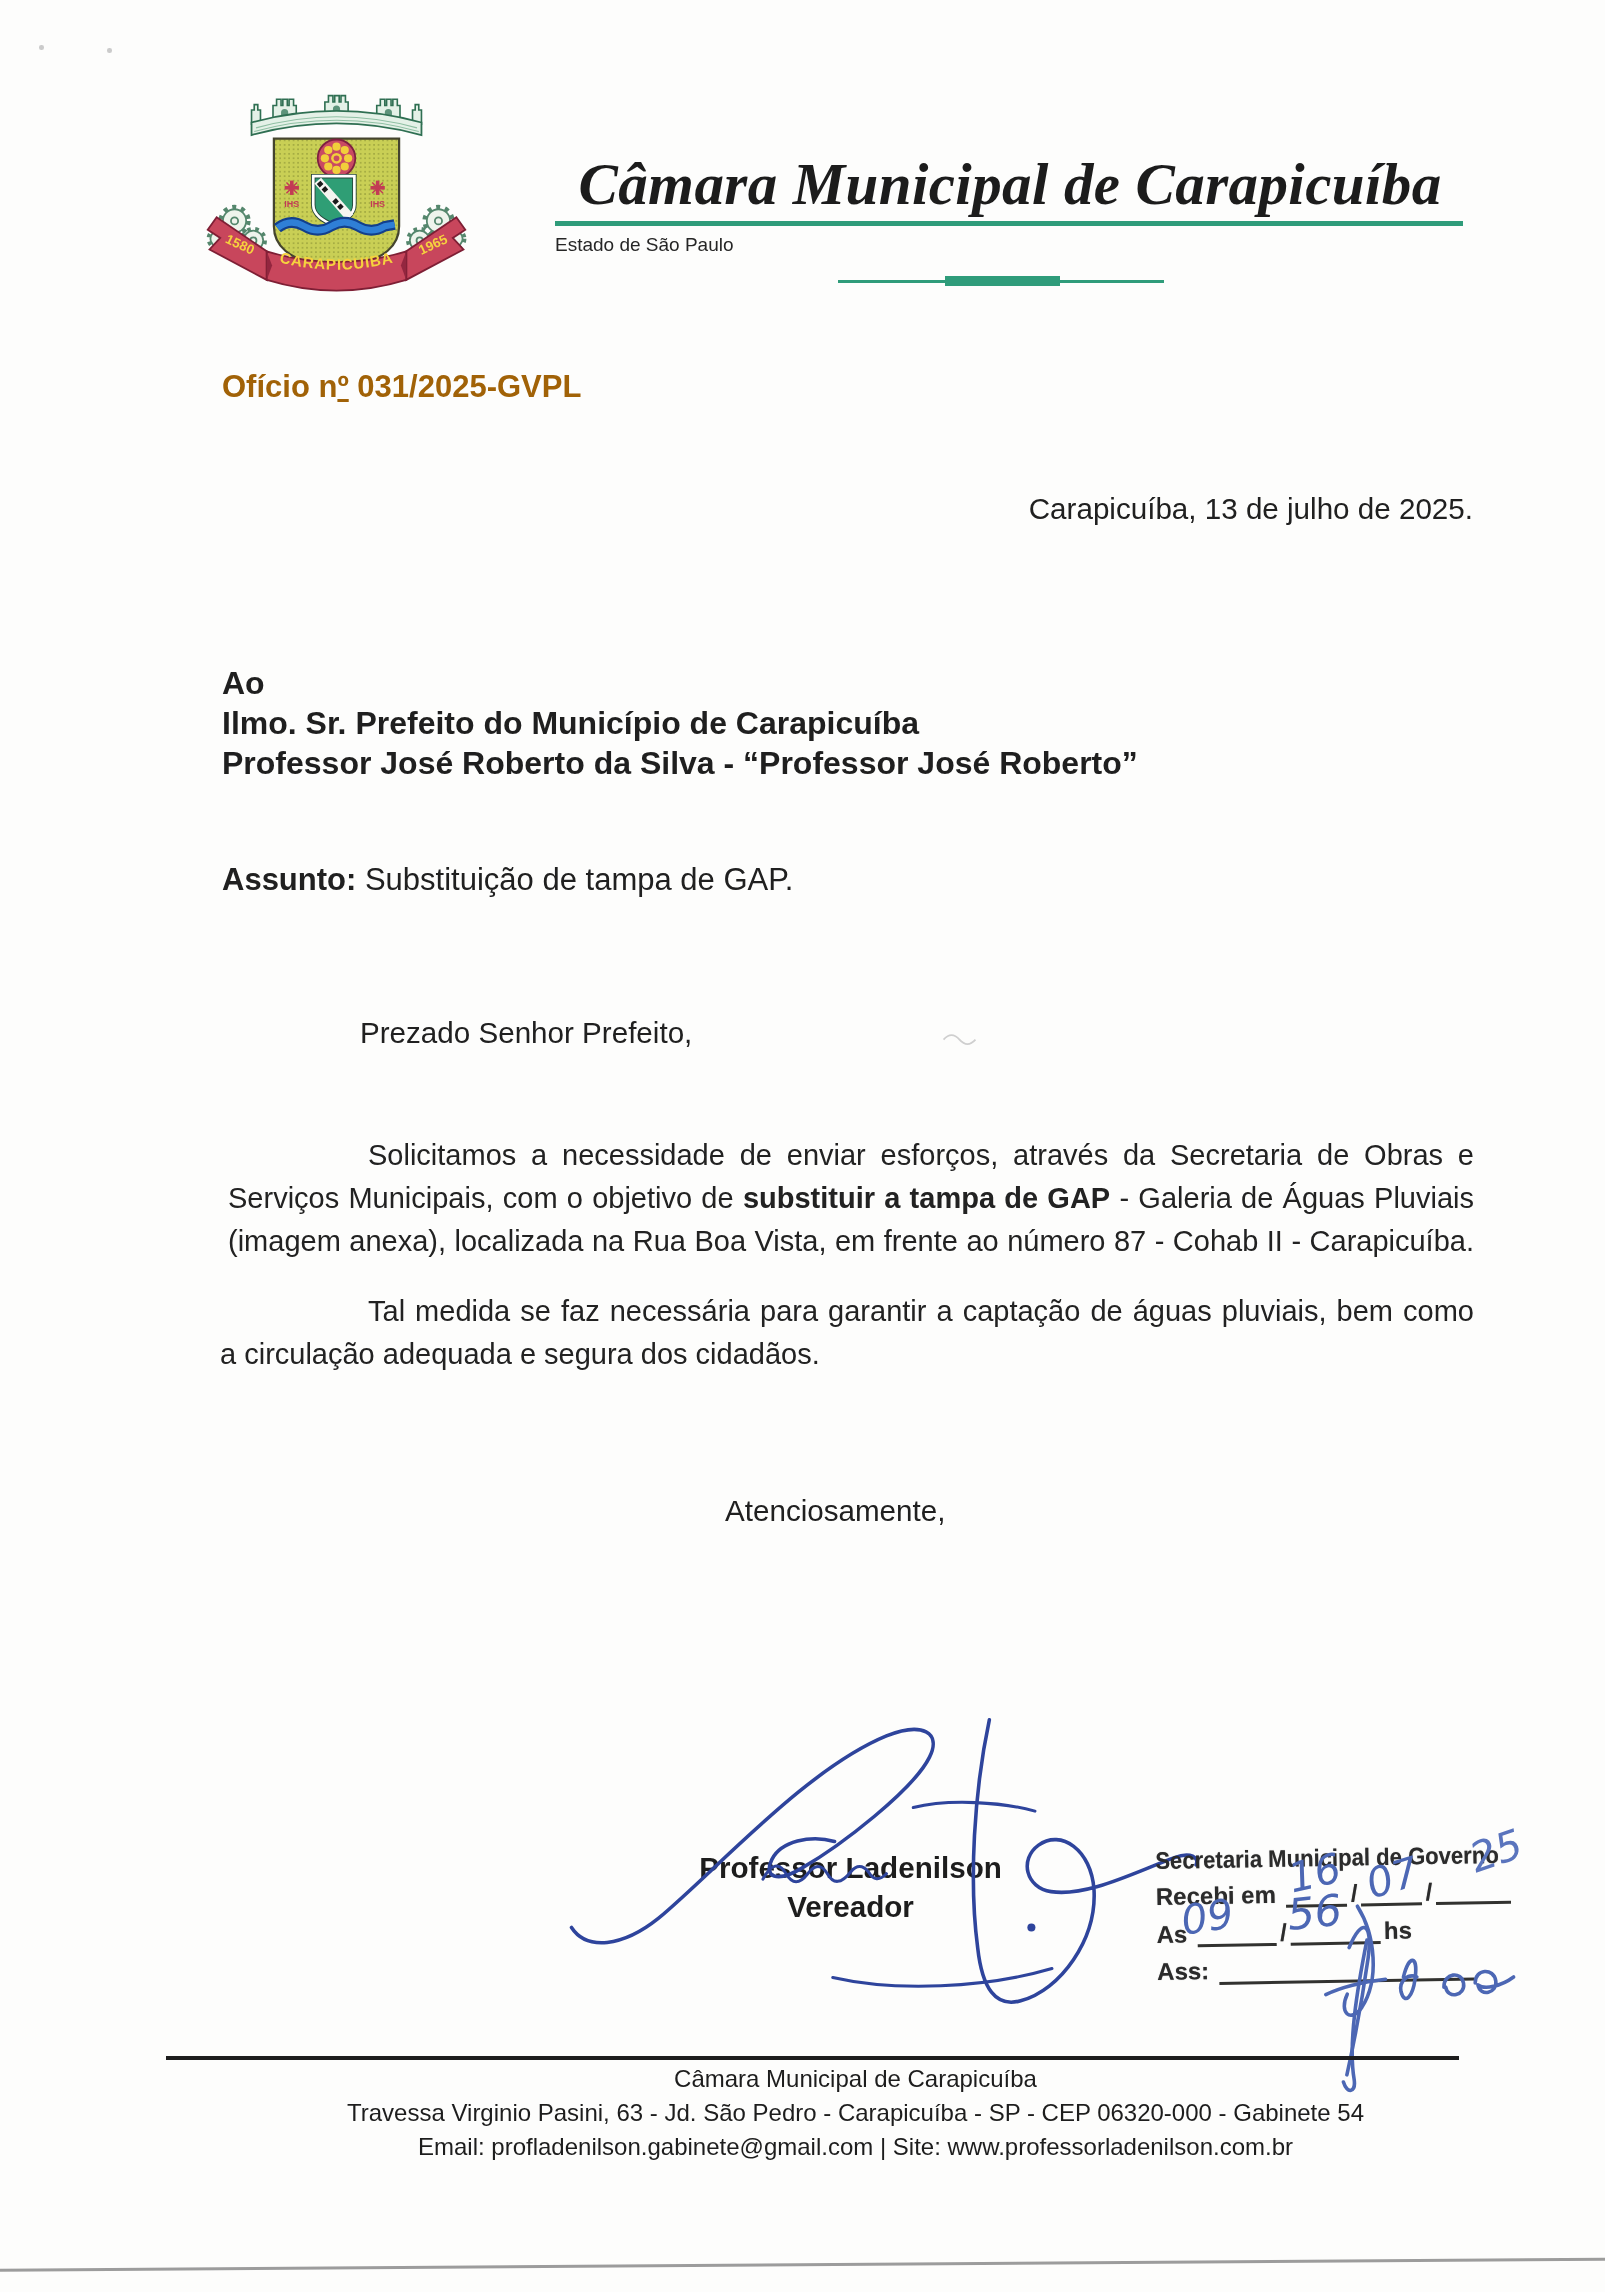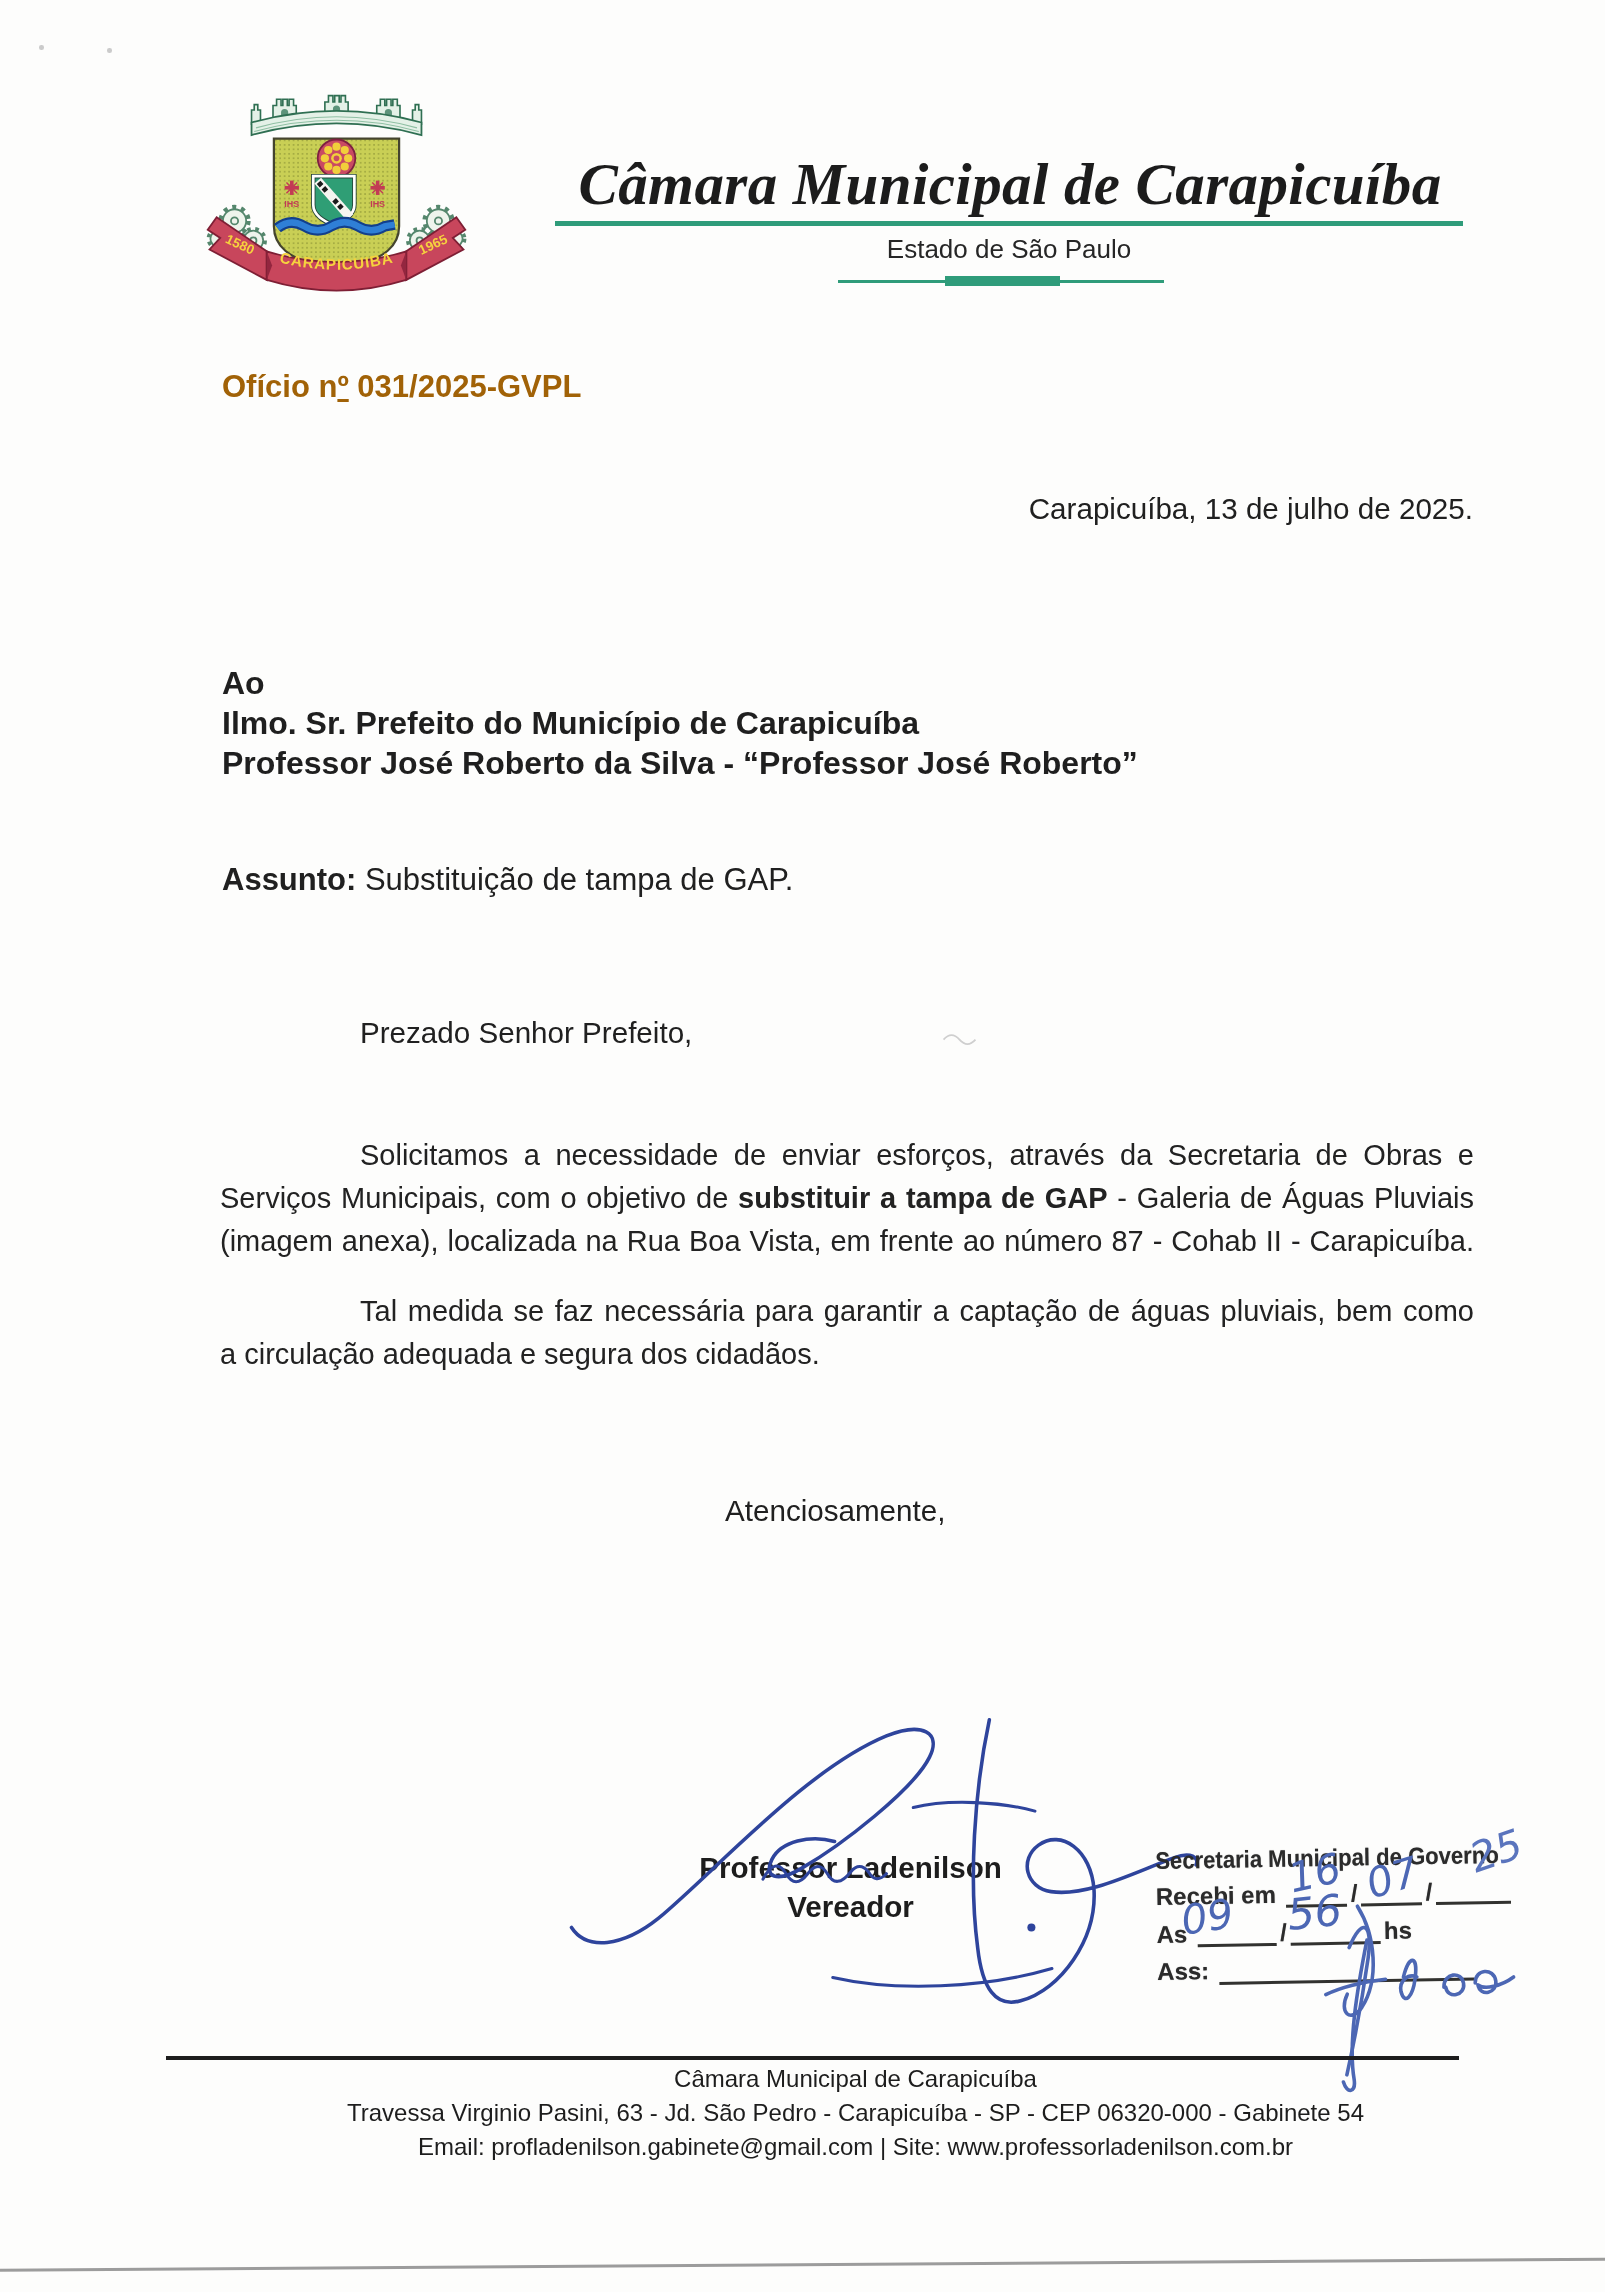--- a/index.html
+++ b/index.html
@@ -6,35 +6,35 @@
   .page{position:relative;width:1605px;height:2293px;background:#fdfdfc;overflow:hidden;
         font-family:"Liberation Sans",sans-serif;color:#202020;}
   .abs{position:absolute;}
   .b{font-weight:bold;}
 
   
   .org-title{left:551px;top:150px;width:918px;text-align:center;white-space:nowrap;
              font-family:"Liberation Serif",serif;font-style:italic;font-weight:bold;
              font-size:59px;color:#1c1c1c;letter-spacing:0.4px;}
   .rule-long{left:555px;top:221px;width:908px;height:4.5px;background:#2f9c7a;}
-  .org-subtitle{left:555px;top:234px;width:908px;text-align:center;font-size:26px;color:#262626;}
+  .org-subtitle{left:555px;top:234px;width:908px;font-size:19px;color:#262626;}
   .rule-short{left:838px;top:280px;width:326px;height:2.7px;background:#2f9c7a;}
   .rule-short .thick{position:absolute;left:107px;top:-4.5px;width:115px;height:10.7px;background:#2f9c7a;}
 
   
   .ref{left:222px;top:369px;font-size:31px;font-weight:bold;color:#a16207;}
   .ref .ord{text-decoration:underline;}
   .dateline{left:896px;top:492px;width:577px;text-align:right;font-size:29.6px;}
   .recipient{left:222px;top:663px;font-size:32px;font-weight:bold;line-height:40px;color:#1f1f1f;}
   .subject{left:222px;top:862px;font-size:31px;}
   .salutation{left:360px;top:1016px;font-size:29.6px;}
   .para{left:220px;width:1254px;font-size:29px;line-height:43px;color:#222;}
   .p1{top:1134px;}
   .p2{top:1290px;}
-  .jline{text-align:justify;text-align-last:justify;}
+  .jline{text-align:justify;text-align-last:justify;margin-left:8px;}
   .indent{padding-left:140px;}
   .closing{left:725px;top:1494px;font-size:29.6px;}
   .signer{left:537px;top:1848px;width:627px;text-align:center;font-size:29.6px;
           font-weight:bold;line-height:39px;color:#1d1d1d;}
 
   
   .stamp{left:1155px;top:1847px;width:403px;transform:rotate(-1deg);transform-origin:0 0;
          color:#2b2b2b;font-weight:bold;text-shadow:0 0 0.9px rgba(40,40,40,.45);}
   .stamp-title{font-size:24px;transform:scaleX(.92);transform-origin:0 0;white-space:nowrap;}
   .stamp-row{margin-top:8px;height:29.6px;font-size:24px;white-space:nowrap;}

